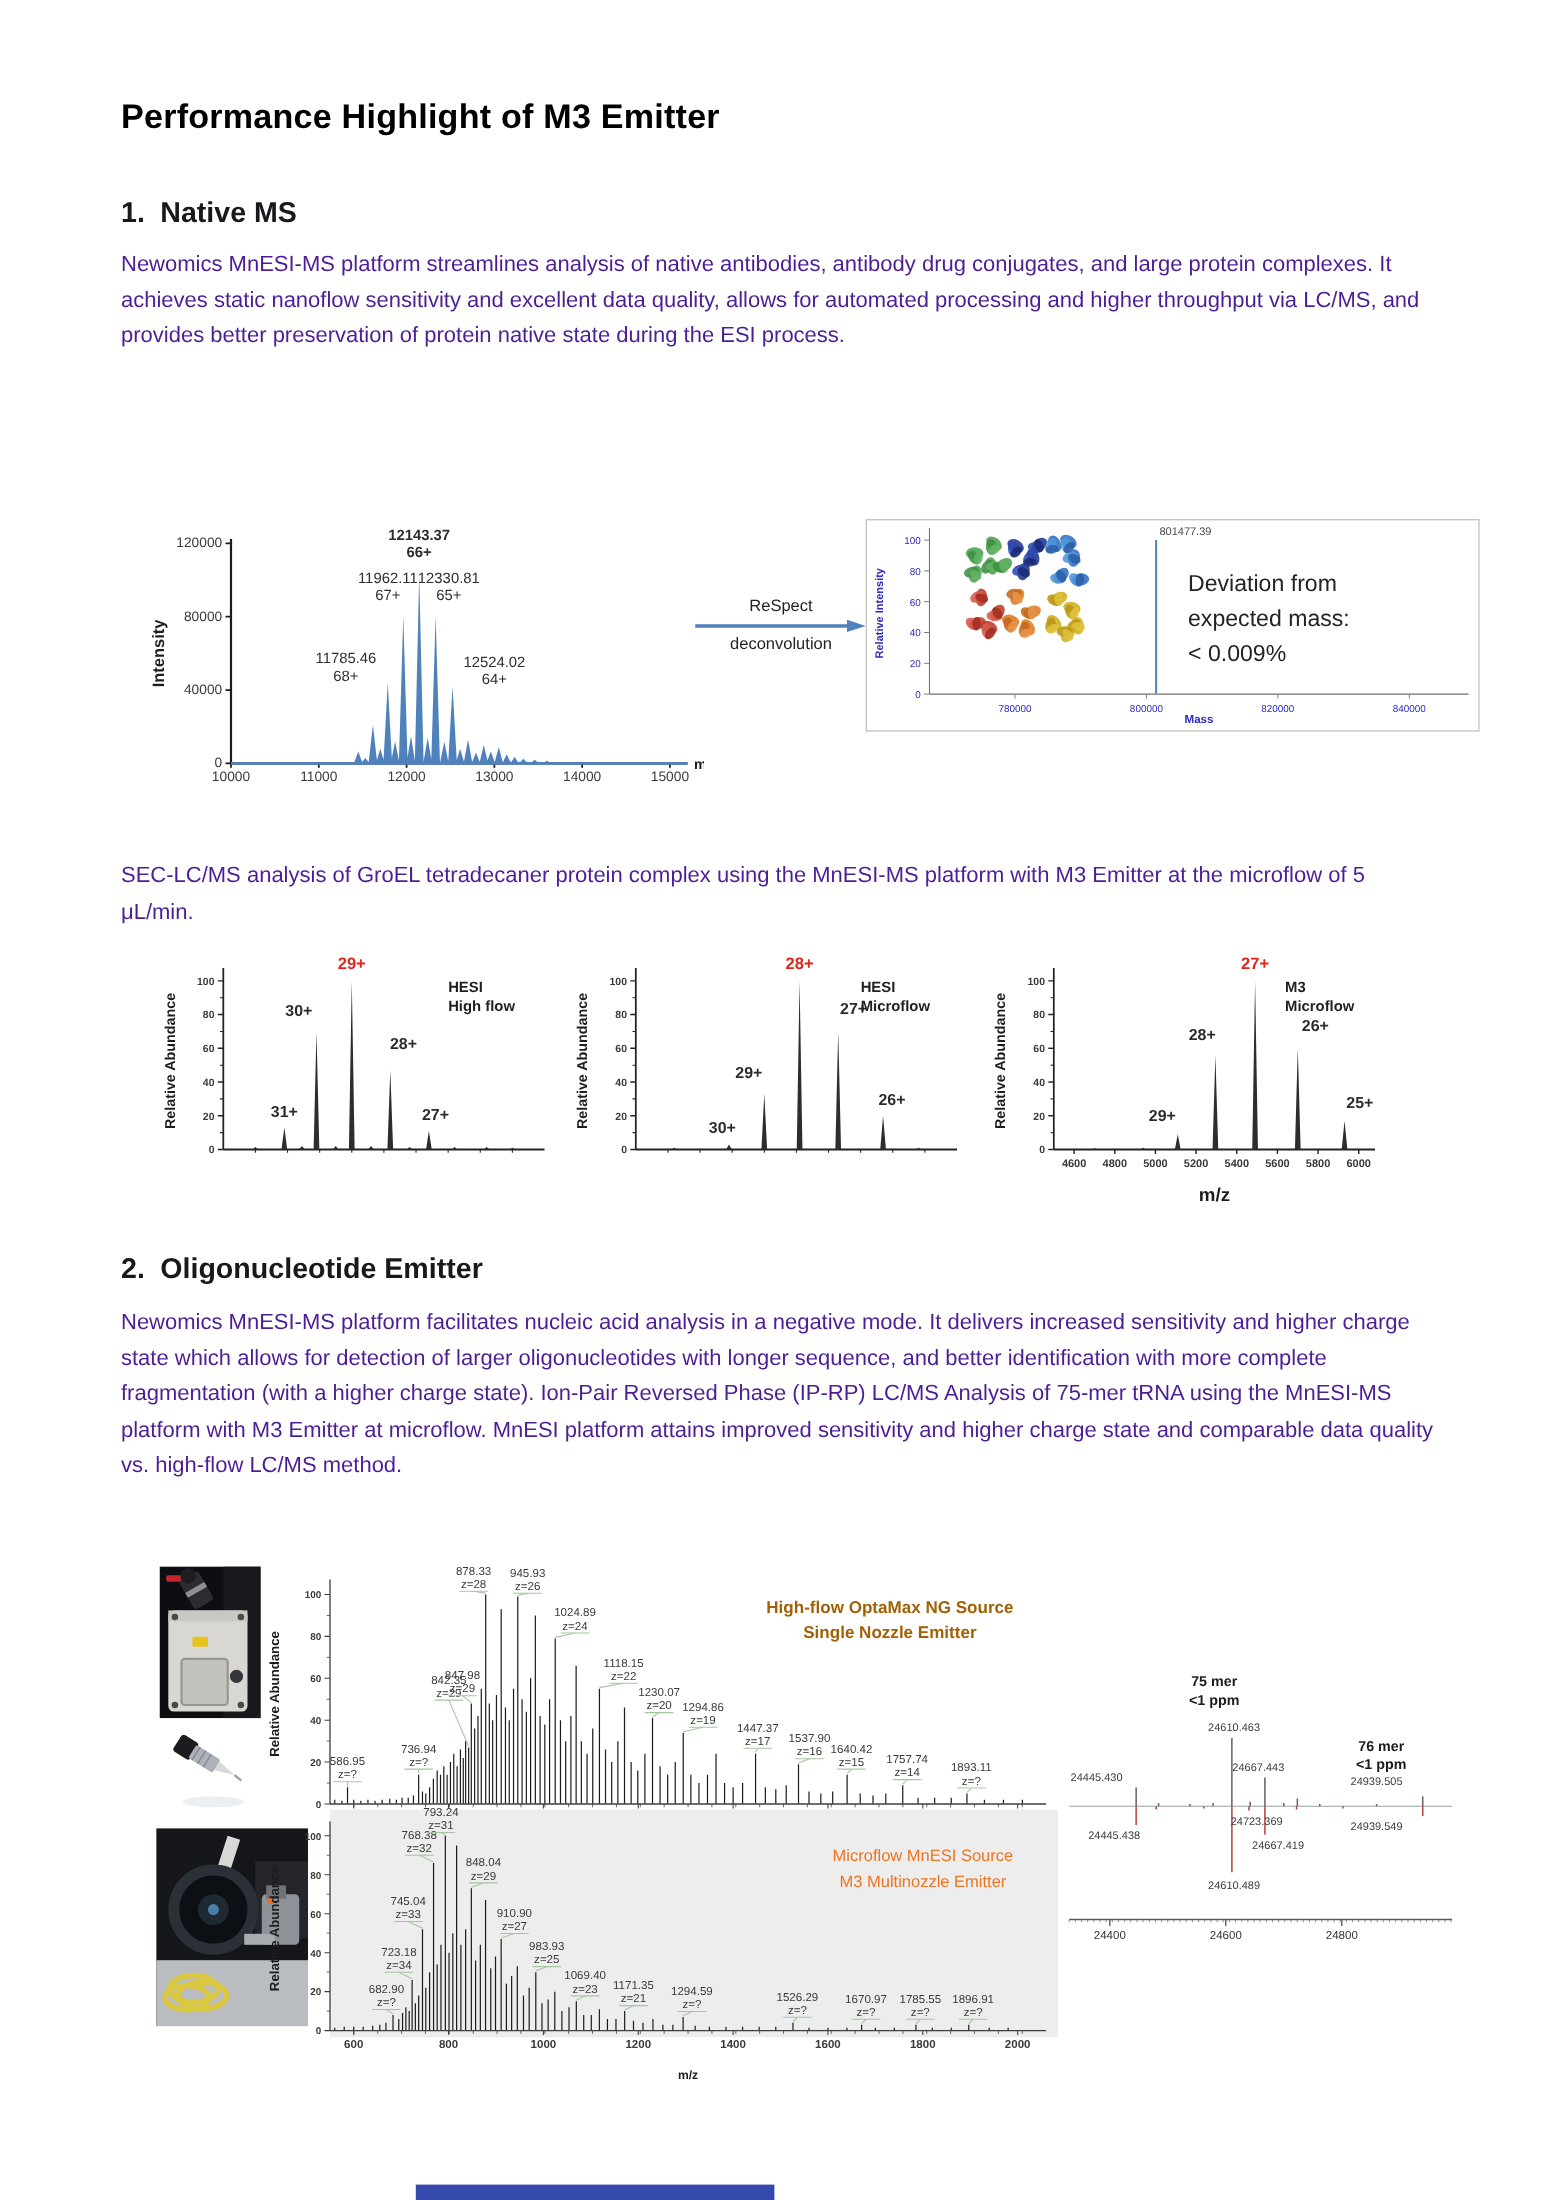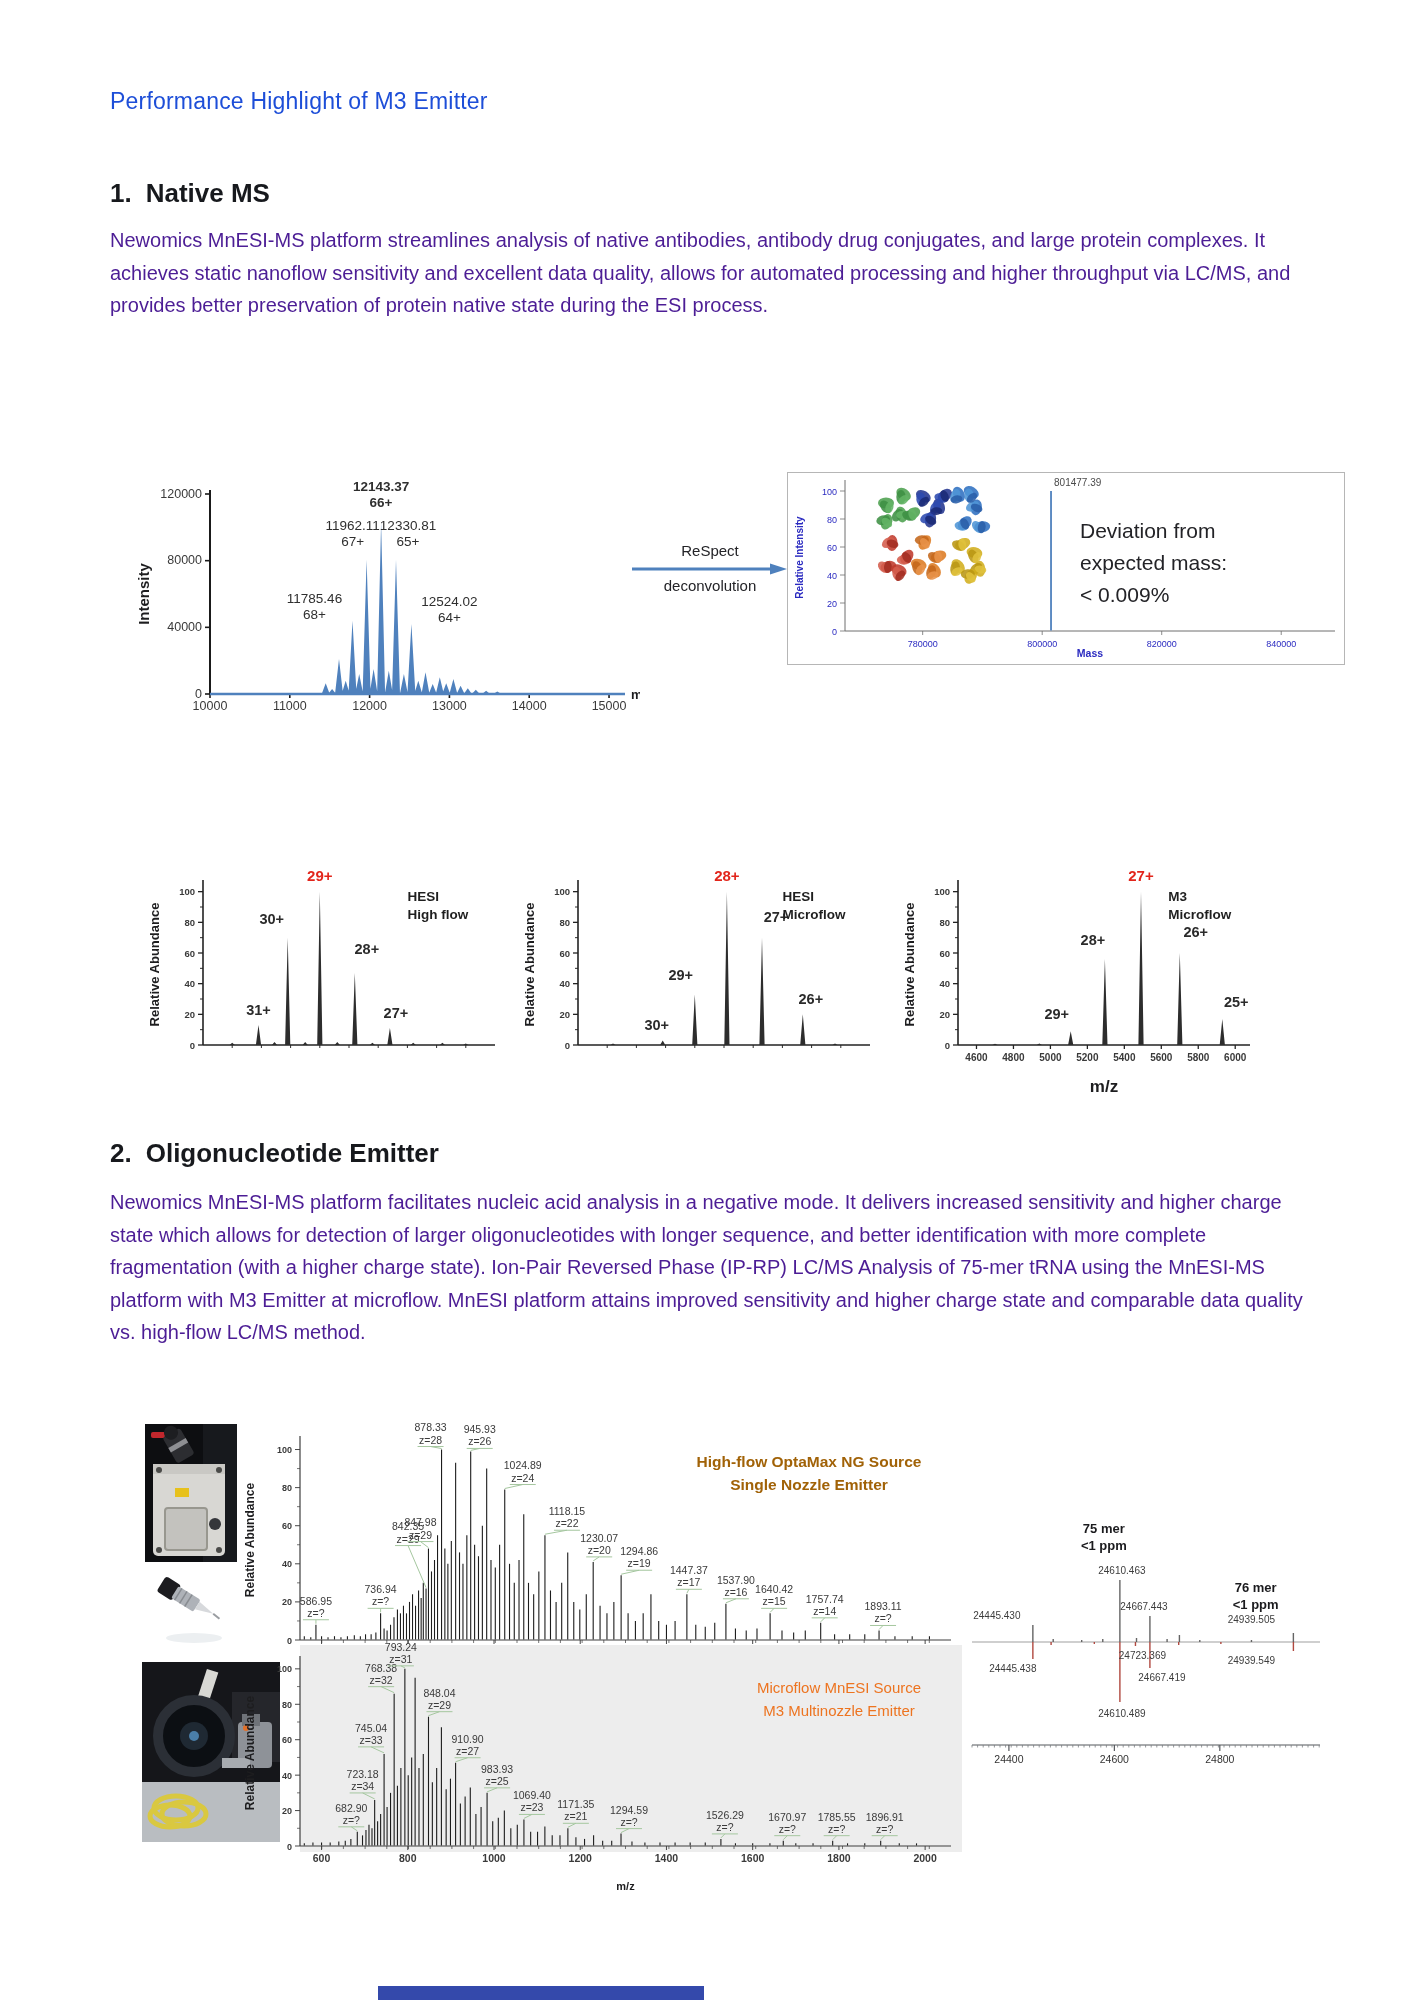--- a/index.html
+++ b/index.html
@@ -1,20 +1,20 @@
 <!DOCTYPE html>
 <html><head>
 <meta charset="utf-8">
 <style>
   *{box-sizing:border-box}
   body{margin:0;background:#ffffff}
   .page{position:relative;width:1414px;height:2000px;background:#fff;overflow:hidden;
         font-family:"Liberation Sans",sans-serif;color:#222}
   .abs{position:absolute}
-  #title{left:110px;top:88px;font-size:23px;font-weight:400;color:#1d4ed8;letter-spacing:.2px}
+  #title{left:110px;top:88px;font-size:31px;font-weight:700;color:#000000;letter-spacing:.2px}
   .h2{font-size:26px;font-weight:800;color:#17191d;display:flex;gap:14px}
   #h2-1{left:110px;top:178px}
   #h2-2{left:110px;top:1138px}
   .bodytxt{font-size:20px;line-height:1.63;color:#4c1d95;width:1200px}
   #cap1{width:1175px}
   .chart{position:absolute}
   #c-native{left:135px;top:468px}
   #c-ga{left:145px;top:858px}
   #c-gb{left:520px;top:858px}
   #c-gc{left:900px;top:858px}
@@ -214,20 +214,21 @@
         <ellipse cx="96" cy="95" rx="7" ry="4.7" fill="#b99613" opacity="0.88" transform="rotate(176 96 92)"></ellipse>
         <ellipse cx="98" cy="90" rx="6" ry="3.9" fill="#e0c23c" opacity="0.88" transform="rotate(49 96 92)"></ellipse>
       </svg>
     <div id="deviation">
       <div>Deviation from</div>
       <div>expected mass:</div>
       <div>&lt; 0.009%</div>
     </div>
   </div>
 
+  <div class="abs bodytxt" id="cap1" style="left:110px;top:780px">SEC-LC/MS analysis of GroEL tetradecaner protein complex using the MnESI-MS platform with M3 Emitter at the microflow of 5 μL/min.</div>
 
   <div class="chart" id="c-ga">
       <svg width="360" height="205" viewBox="0 0 360 205">
         <line x1="58" y1="22" x2="58" y2="187" stroke="#222222" stroke-width="1.6"></line>
         <line x1="58" y1="187" x2="350" y2="187" stroke="#222222" stroke-width="1.6"></line>
         <line x1="53" y1="187" x2="58" y2="187" stroke="#222222" stroke-width="1.2800000000000002"></line>
         <text x="50" y="190.5" text-anchor="end" font-size="9.5" fill="#3a3a3a" font-weight="700">0</text>
         <line x1="53" y1="156.33333333333334" x2="58" y2="156.33333333333334" stroke="#222222" stroke-width="1.2800000000000002"></line>
         <text x="50" y="159.83333333333334" text-anchor="end" font-size="9.5" fill="#3a3a3a" font-weight="700">20</text>
         <line x1="53" y1="125.66666666666667" x2="58" y2="125.66666666666667" stroke="#222222" stroke-width="1.2800000000000002"></line>

